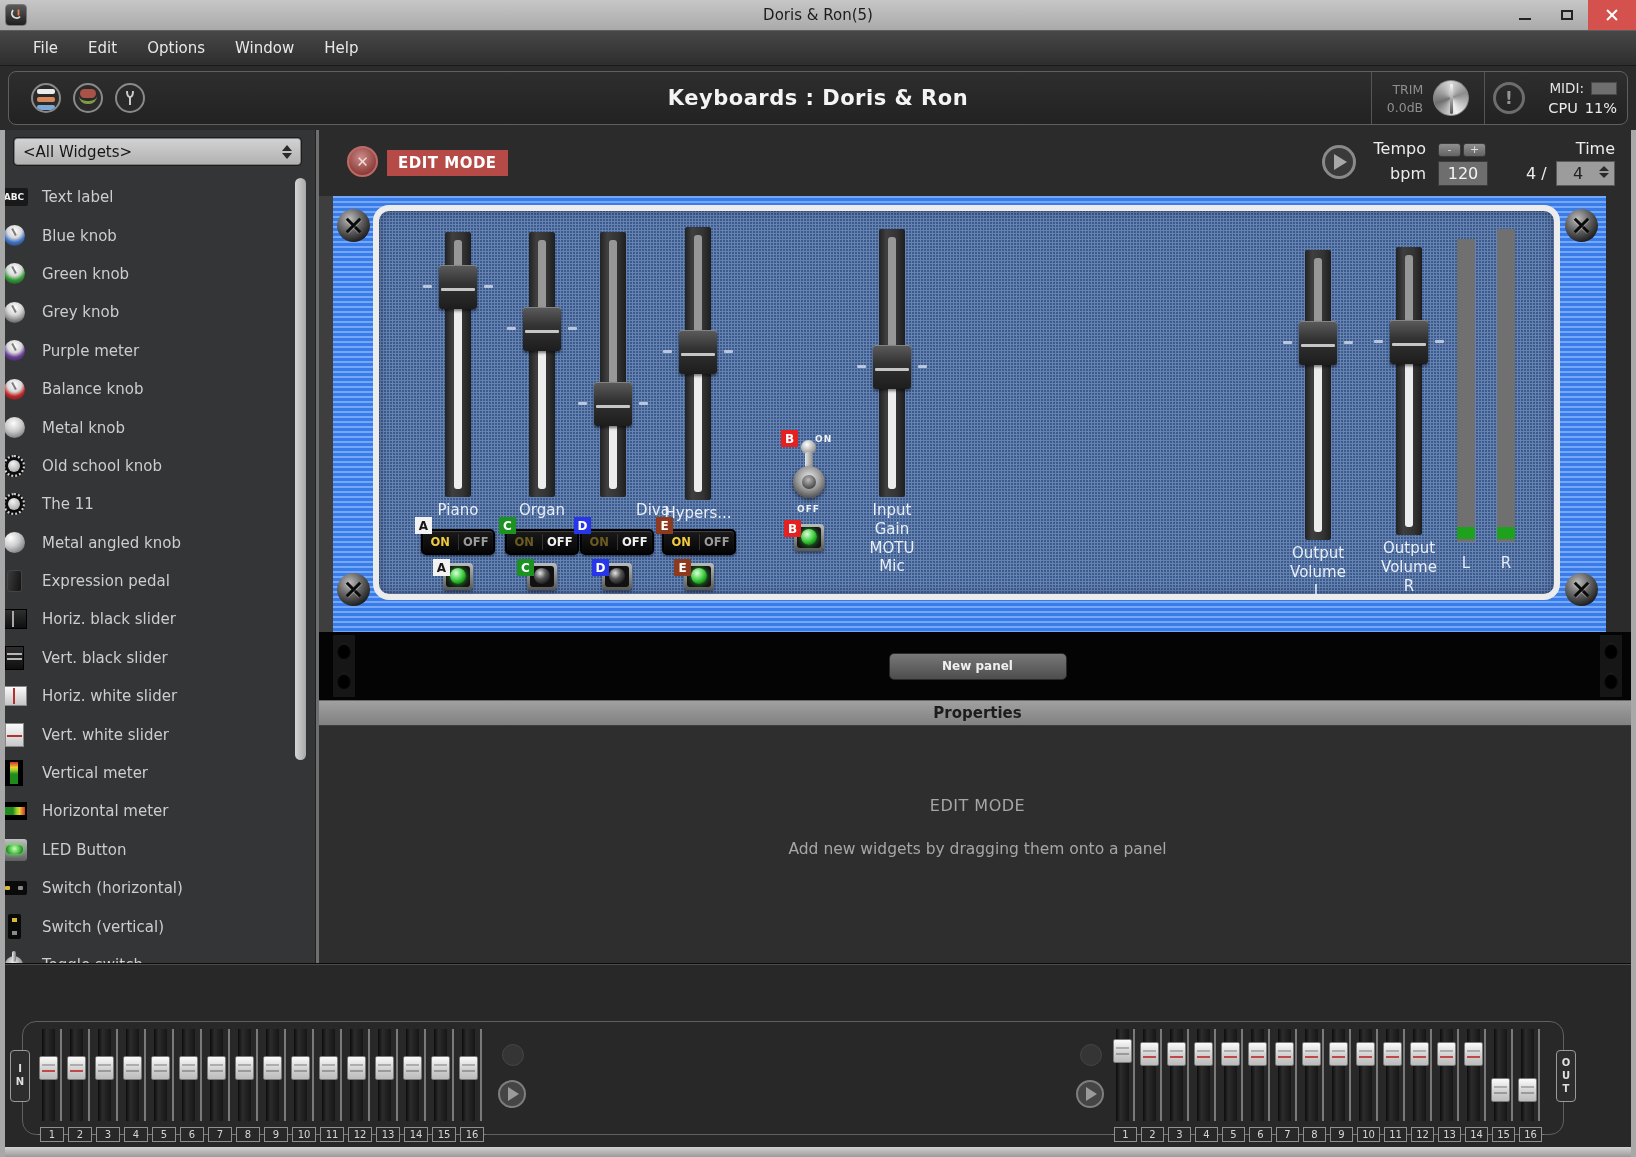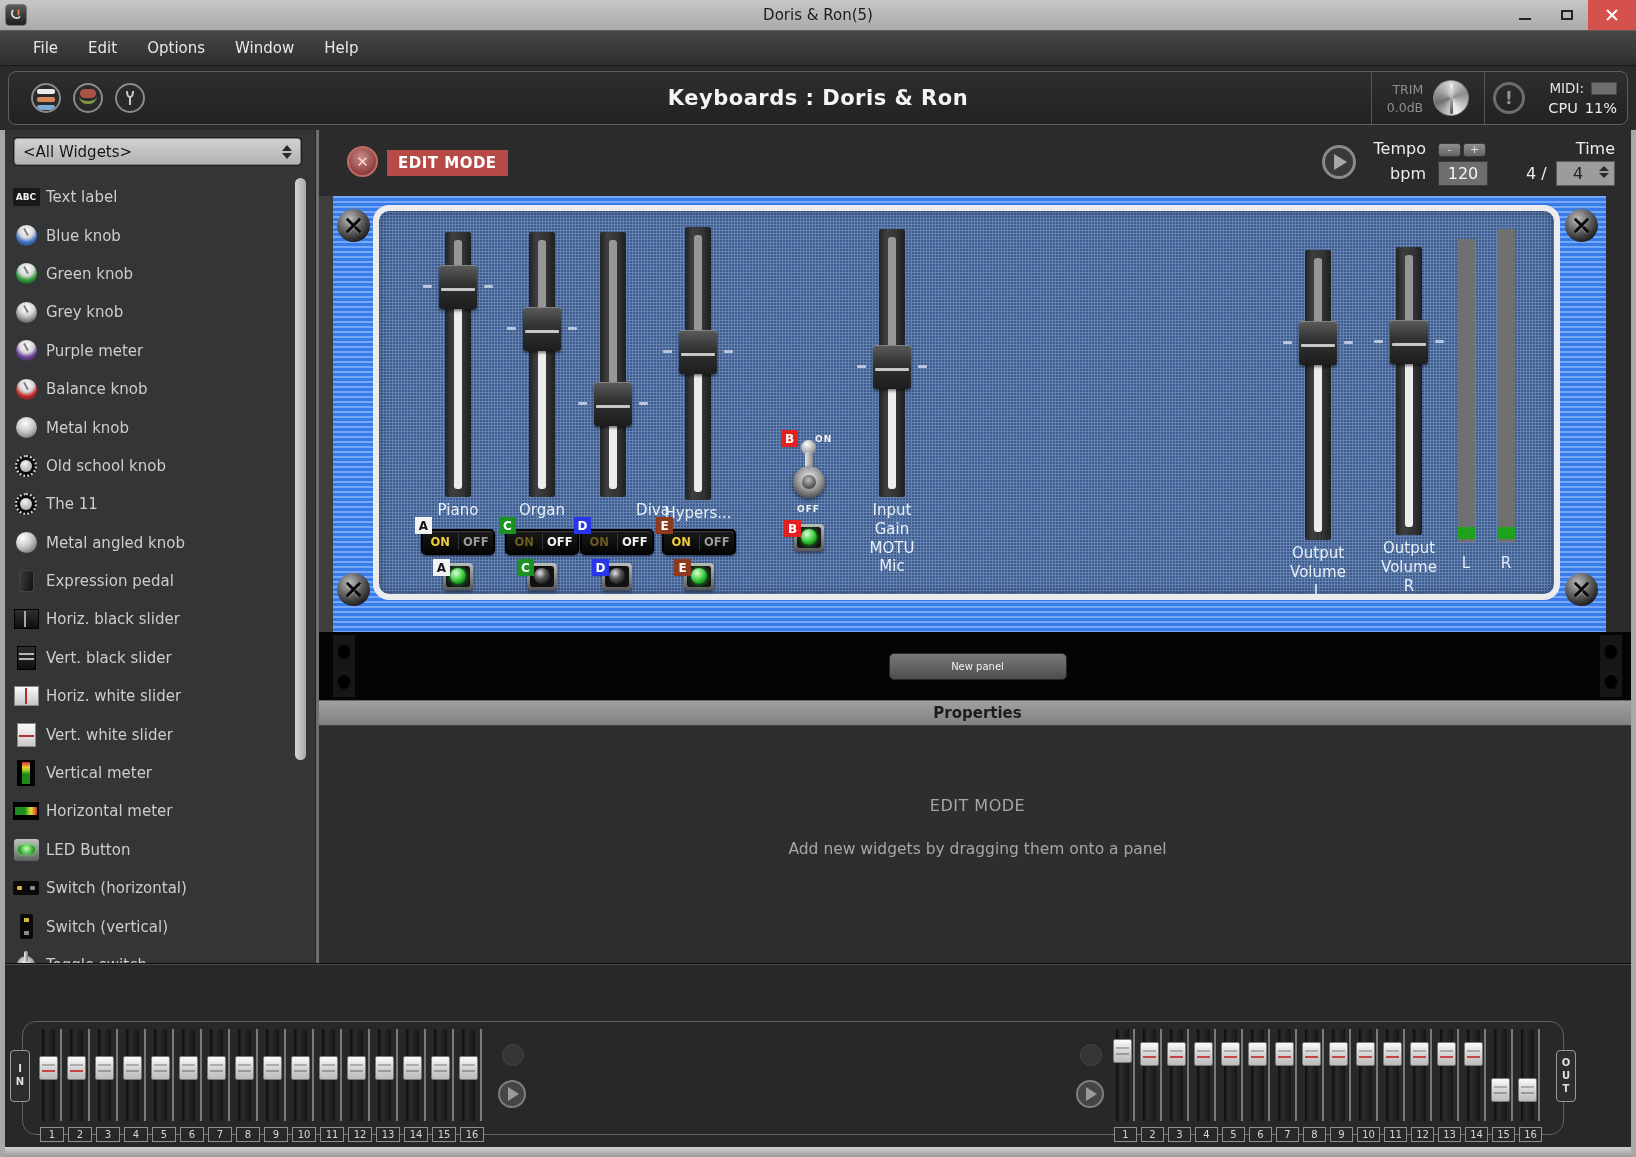--- a/index.html
+++ b/index.html
@@ -55,21 +55,21 @@
   
   .content{display:flex;height:833px;}
   .sidebar{width:316px;background:#333536;position:relative;border-right:1px solid #222;}
   .dropdown{margin:8px 14px 4px 14px;height:27px;background:linear-gradient(#d2d2d2,#b2b2b2);border:1px solid #7e7e7e;outline:1px solid #1d1d1d;border-radius:3px;display:flex;align-items:center;padding:0 8px;position:relative;}
   .dropdown .dval{font-size:15px;color:#161616;flex:1;}
   .spin{display:flex;flex-direction:column;gap:2px;}
   .spin b{width:0;height:0;border-left:5px solid transparent;border-right:5px solid transparent;}
   .spin b.up{border-bottom:6px solid #2a2a2a;}
   .spin b.dn{border-top:6px solid #2a2a2a;}
   .wlist{position:absolute;top:44px;bottom:0;left:0;right:0;overflow:hidden;padding-top:4px;}
-  .sb-item{height:38.4px;display:flex;align-items:center;padding-left:12px;gap:6px;}
+  .sb-item{height:38.4px;display:flex;align-items:center;padding-left:0;gap:14px;}
   .sb-icon{width:28px;height:28px;display:flex;align-items:center;justify-content:center;flex:none;position:relative;}
   .sb-label{font-size:15px;color:#cdcdcd;white-space:nowrap;}
   .sb-scroll{position:absolute;right:9px;top:48px;width:11px;height:582px;border-radius:6px;background:linear-gradient(90deg,#d6d6d6,#a8a8a8);}
 
   
   .i-text{width:27px;height:18px;background:#191919;border-radius:2px;color:#f2f2f2;font-size:9px;font-weight:bold;display:flex;align-items:center;justify-content:center;}
   .i-knob{width:21px;height:21px;border-radius:50%;background:radial-gradient(circle at 50% 28%,#ffffff,#d8d8d8 38%,var(--c,#888) 62%,#222 105%);position:relative;}
   .i-knob::after{content:"";position:absolute;left:9px;top:3px;width:2px;height:8px;background:#16161688;transform:rotate(-28deg);}
   .i-metal{width:21px;height:21px;border-radius:50%;background:radial-gradient(circle at 45% 30%,#fdfdfd,#c9c9c9 45%,#8a8a8a 75%,#555);}
   .i-osk{width:22px;height:22px;border-radius:50%;border:2px dotted #cfcfcf;background:#0d0d0d;position:relative;}
@@ -164,21 +164,21 @@
 
   .meter{position:absolute;width:18px;background:#707070;}
   .meter .green{position:absolute;left:0;right:0;bottom:3px;height:12px;background:#1ea21e;}
   .meter .mlabel{position:absolute;top:100%;margin-top:12px;left:50%;transform:translateX(-50%);color:#e4eaf4;font-size:15px;}
 
   
   .npstrip{height:68px;background:#040404;position:relative;display:flex;align-items:center;justify-content:center;}
   .nprail{position:absolute;top:3px;bottom:3px;width:22px;background:#161616;}
   .nprail i{position:absolute;left:4px;width:14px;height:16px;border-radius:50%;background:#000;box-shadow:inset 0 1px 2px #2e2e2e;}
   .nprail i:first-child{top:8px;} .nprail i:last-child{bottom:8px;}
-  .npbtn{width:178px;height:27px;border-radius:5px;border:1px solid #2a2a2a;background:linear-gradient(#787878,#4d4d4d);color:#f0f0f0;font-size:10px;font-family:inherit;}
+  .npbtn{width:178px;height:27px;border-radius:5px;border:1px solid #2a2a2a;background:linear-gradient(#787878,#4d4d4d);color:#f0f0f0;font-size:12px;font-family:inherit;font-weight:bold;}
 
   
   .propshead{height:26px;background:linear-gradient(#a0a0a0,#818181);border-top:1px solid #6a6a6a;border-bottom:1px solid #3c3c3c;display:flex;align-items:center;justify-content:center;color:#1c1c1c;font-size:15px;font-weight:600;}
   .propsbody{flex:1;background:#2e2e2e;text-align:center;color:#a6a6a6;}
   .propsbody .pt{margin-top:70px;font-size:16px;letter-spacing:.5px;}
   .propsbody .pl{margin-top:25px;font-size:15.5px;}
 
   
   .bridge{position:relative;height:194px;background:#282828;border-top:1px solid #0c0c0c;box-shadow:inset 0 1px 0 #4c4c4c;}
   .boutline{position:absolute;left:22px;right:72px;top:57px;bottom:22px;border:1px solid #606060;border-radius:14px;}

